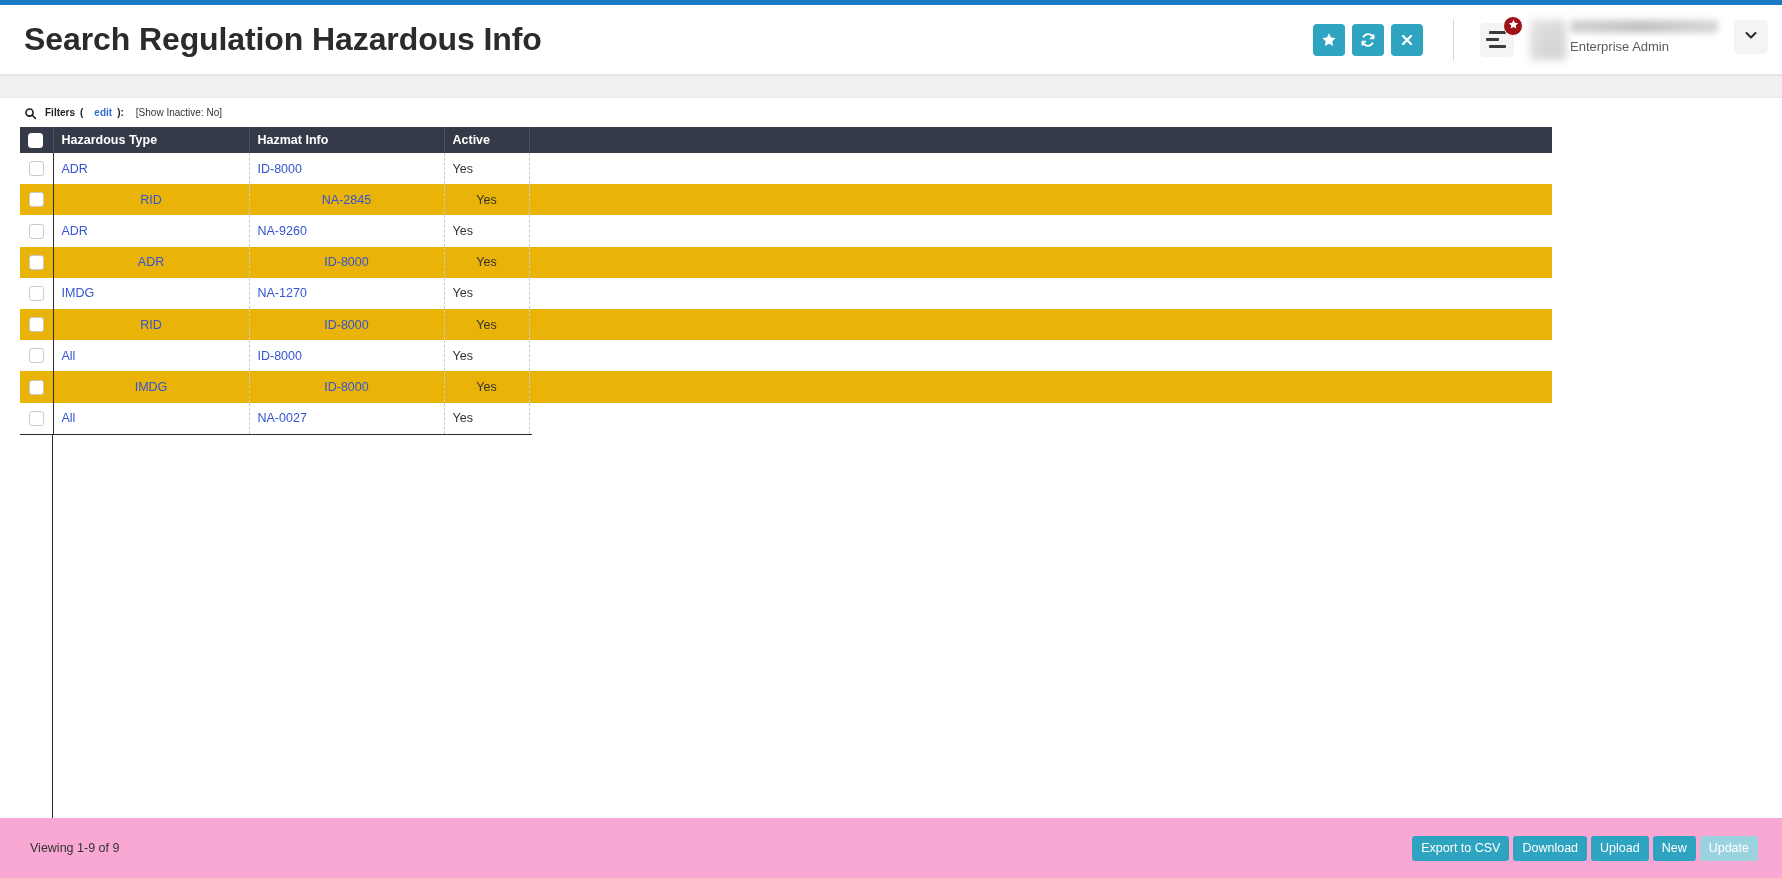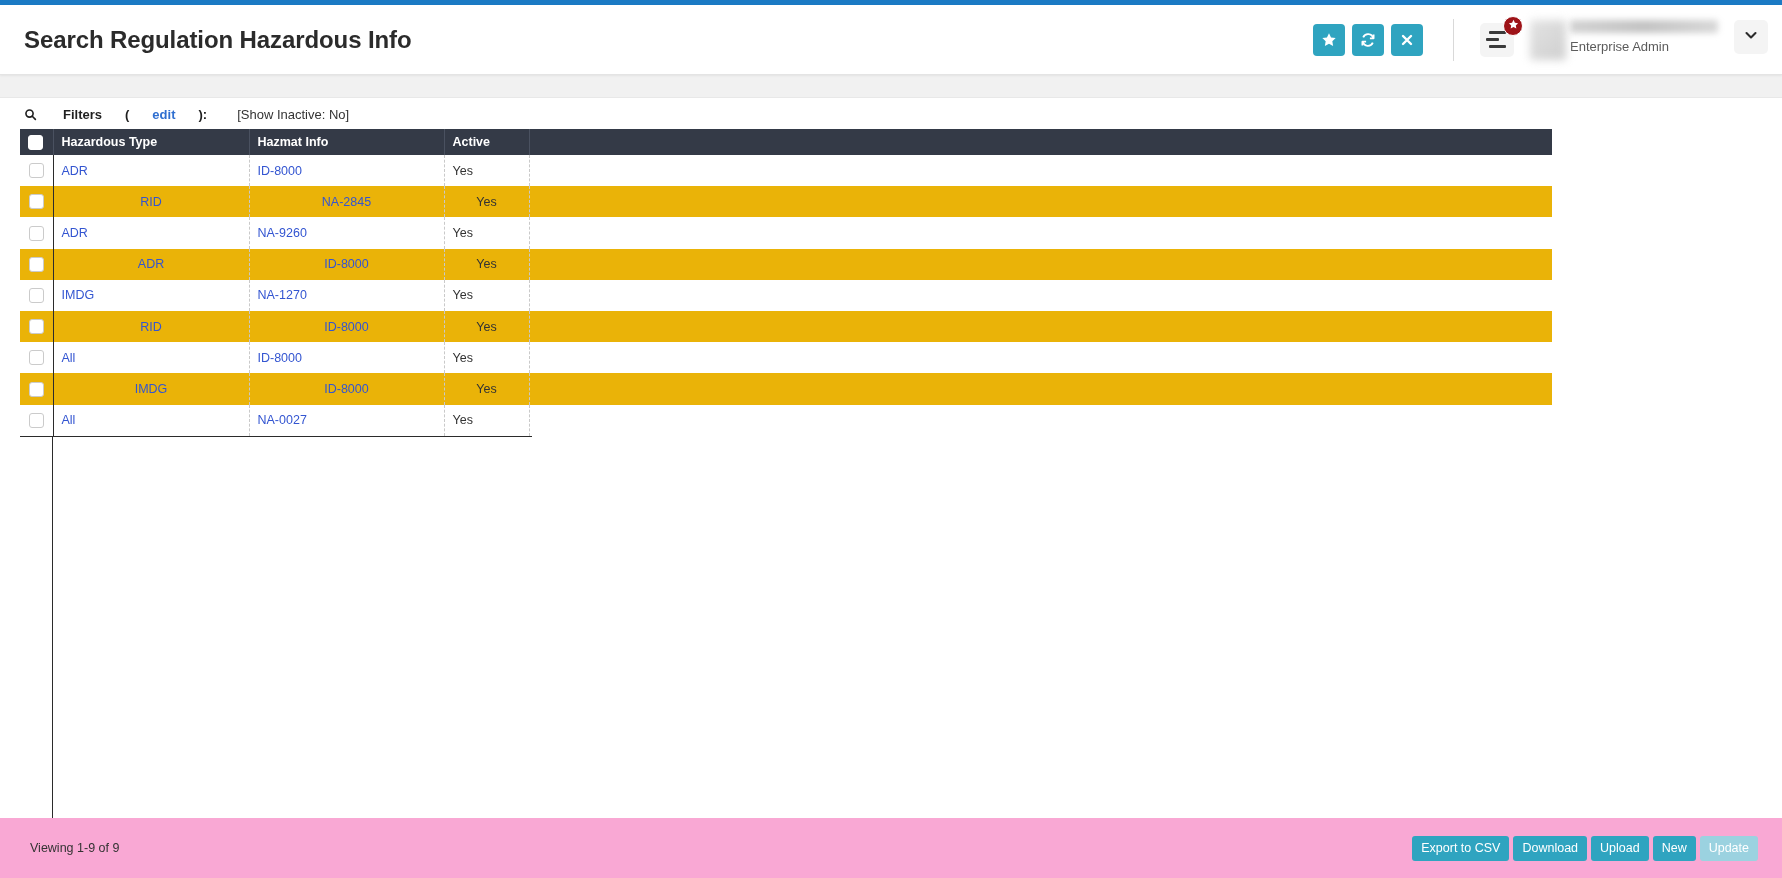--- a/index.html
+++ b/index.html
@@ -29,21 +29,21 @@
     position: relative;
     background: #ffffff;
     height: 70px;
     border-bottom: 1px solid #e4e4e4;
     display: flex;
     align-items: center;
     padding: 0 14px 0 24px;
     box-shadow: 0 1px 2px rgba(0,0,0,0.06);
   }
   .page-title {
-    font-size: 24px;
+    font-size: 32px;
     font-weight: bold;
     color: #2b2b2b;
     letter-spacing: -0.1px;
     white-space: nowrap;
   }
   .header-right {
     margin-left: auto;
     display: flex;
     align-items: center;
     height: 100%;
@@ -133,29 +133,29 @@
     position: relative;
     background: #ffffff;
     height: 781px;
     margin: 0;
     border-top: 1px solid #e8e8e8;
     overflow: hidden;
   }
 
   .filters-bar {
     display: flex;
-    align-items: center;
+    align-items: flex-start;
     padding: 9px 0 7px 24px;
-    font-size: 13px;
+    font-size: 10px;
     color: #222;
-    gap: 23px;
+    gap: 5px;
   }
   .filters-bar .mag { margin-right: 3px; display:flex; align-items:center;}
   .filters-label { font-weight: bold; color:#1f1f1f;}
-  .filters-edit { color: #2f6fd0; cursor: pointer; font-weight: bold; }
+  .filters-edit { color: #2f6fd0; cursor: pointer; font-weight: bold; margin-left: 6px; }
   .filters-state { color: #333; margin-left: 7px; }
 
   
   .table-zone {
     position: relative;
     padding-left: 20px;
   }
   table.grid {
     border-collapse: collapse;
     table-layout: fixed;

